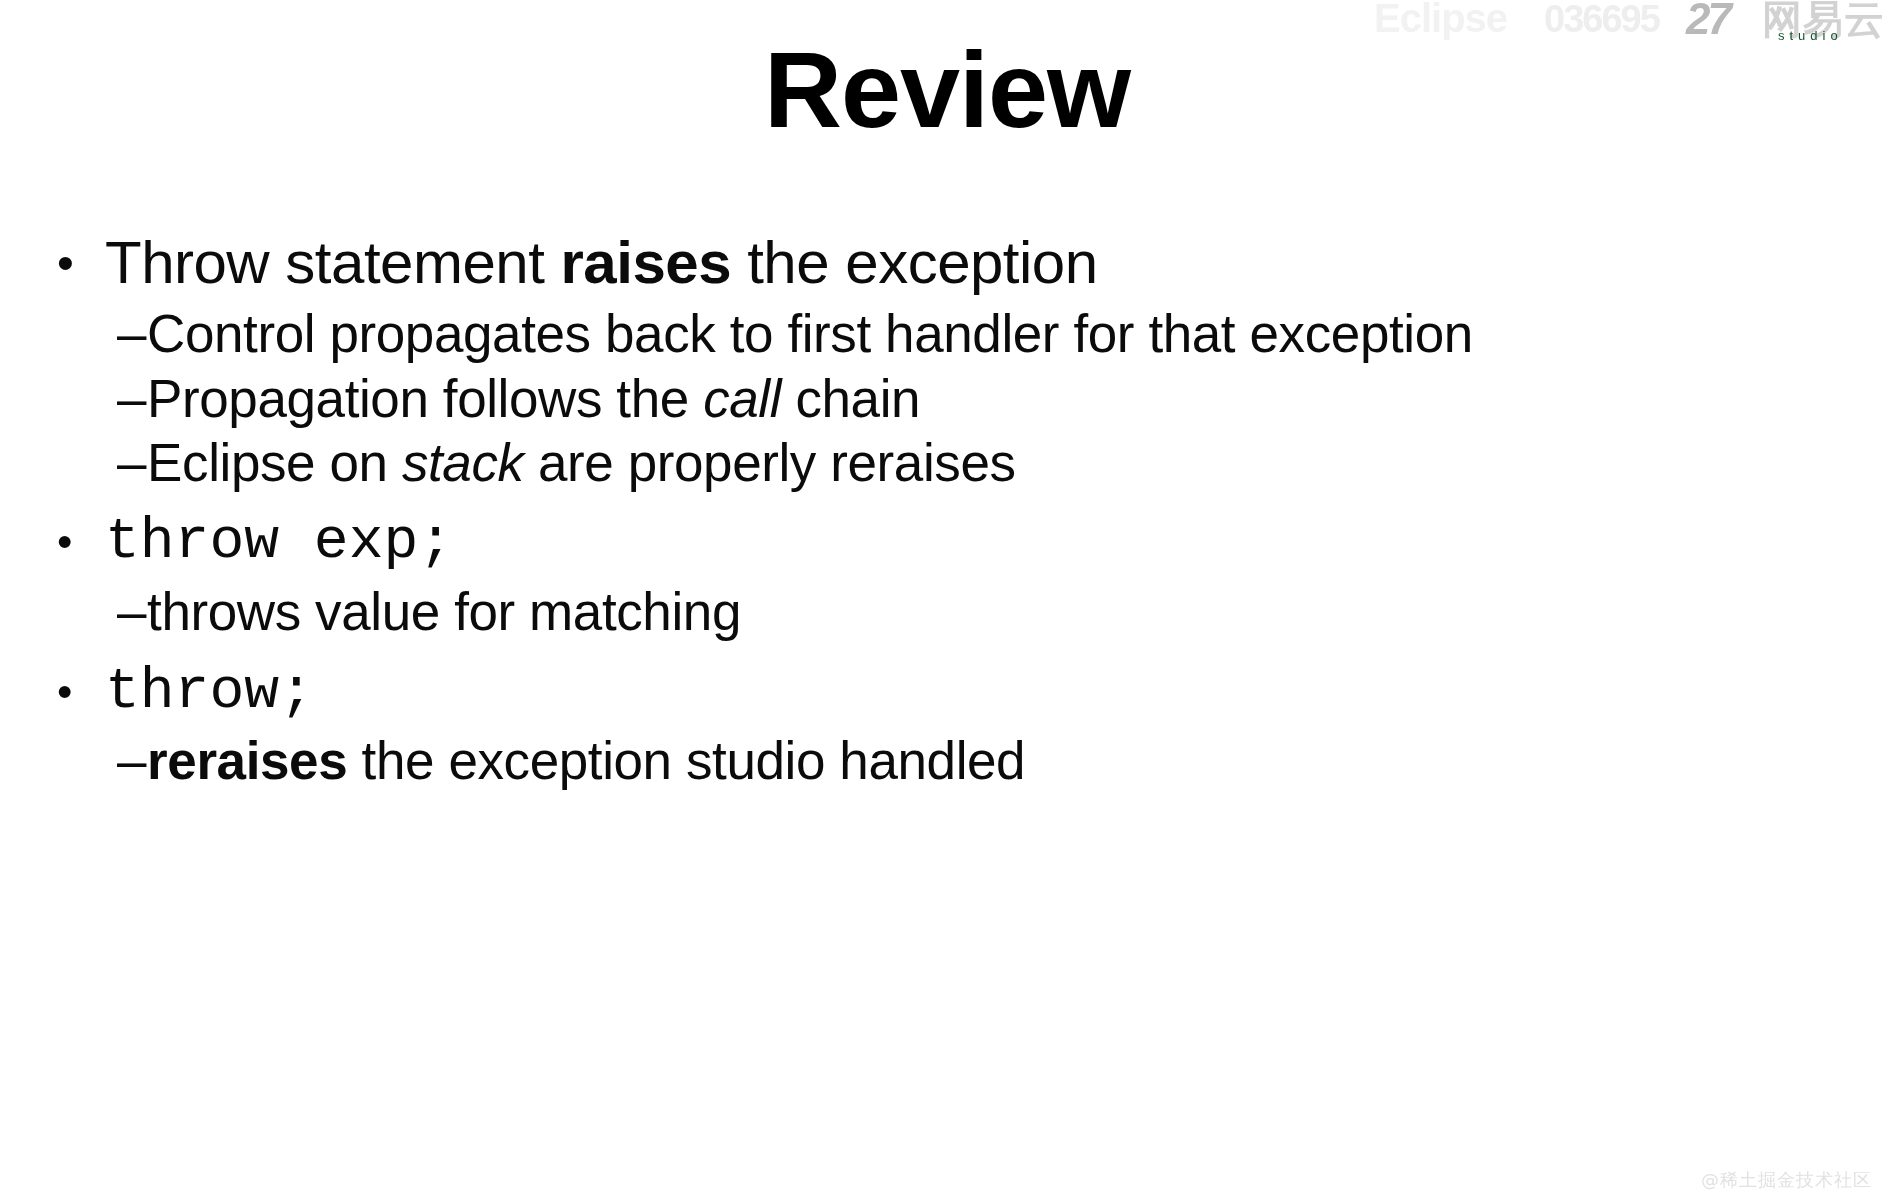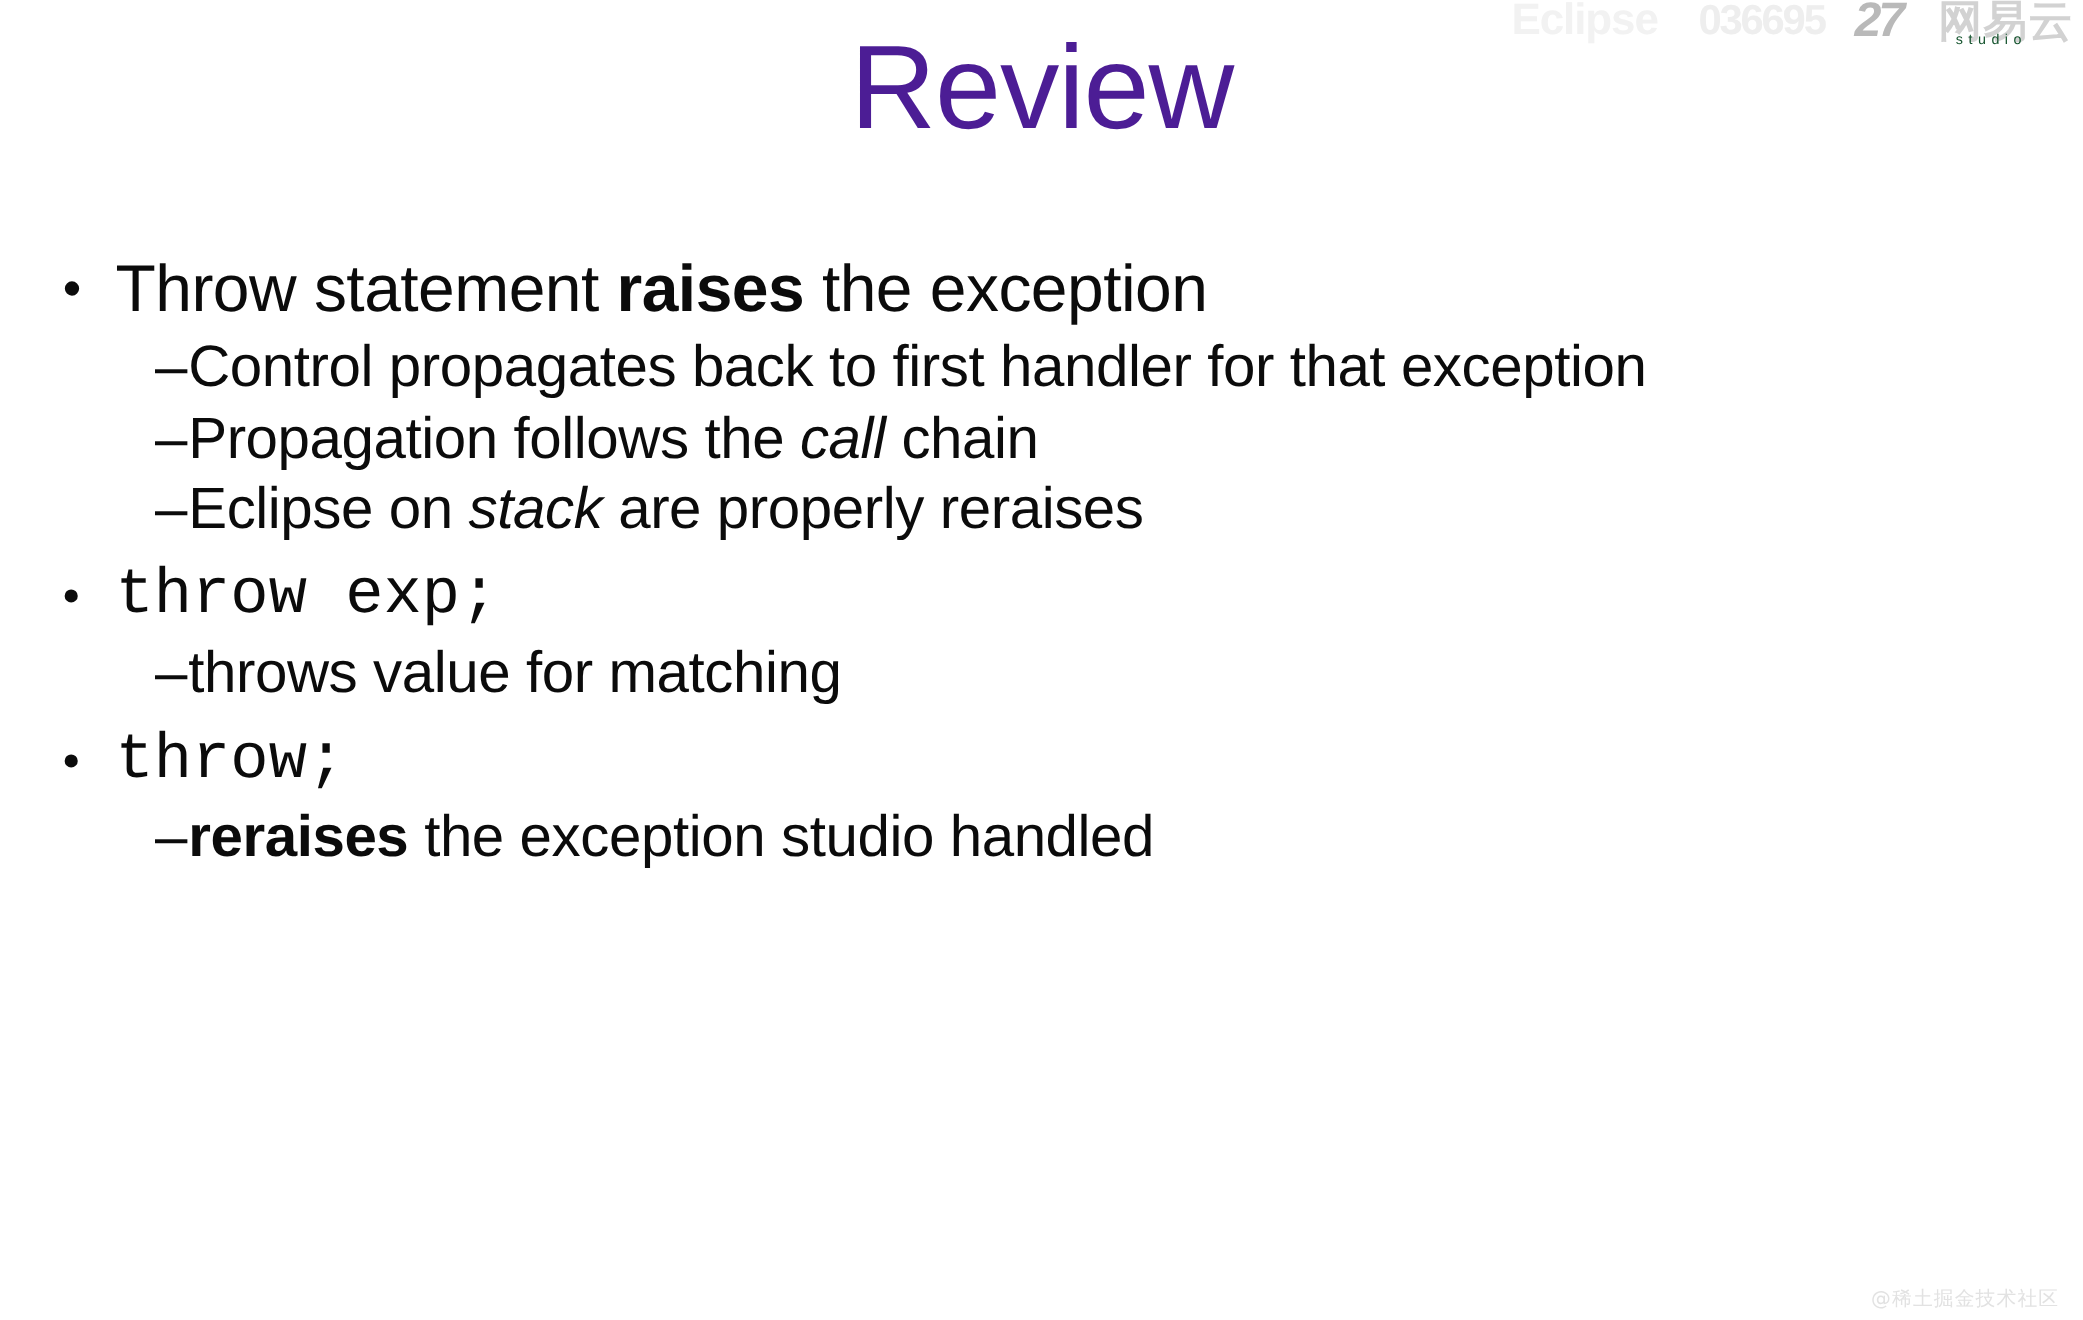--- a/index.html
+++ b/index.html
@@ -93,30 +93,30 @@
     font-size: 18px;
     color: #e2e2e2;
     letter-spacing: 1px;
     pointer-events: none;
     user-select: none;
   }
 
   
   .slide-title {
     position: absolute;
-    top: 22px;
+    top: 33px;
     left: 0;
     width: 1894px;
     text-align: center;
     font-family: "Liberation Sans", sans-serif;
     font-size: 108px;
-    font-weight: 400;
+    font-weight: 700;
     line-height: 1.05;
     letter-spacing: -1px;
-    color: #4c1d95;
+    color: #000000;
   }
 
   
   .body-block {
     position: absolute;
     top: 228px;
     left: 0px;
     width: 1894px;
   }
 
@@ -163,21 +163,21 @@
     margin: 0 0 2px 0;
     max-width: 1430px;
   }
   .bullet-l2 > .marker {
     font-size: 53px;
     padding-right: 1px;
   }
 
   .sp-after-l1      { margin-bottom: 6px; }
   .sp-before-mono   { margin-top: 14px; }
-  .sp-before-l2     { margin-top: 4px; margin-left: 24px; }
+  .sp-before-l2     { margin-top: 4px; }
 
   b, .b   { font-weight: 700; }
   .bi     { font-weight: 400; font-style: italic; }
 </style>
 </head>
 <body>
 
 <div class="slide">
 
   <div class="wm-top">

